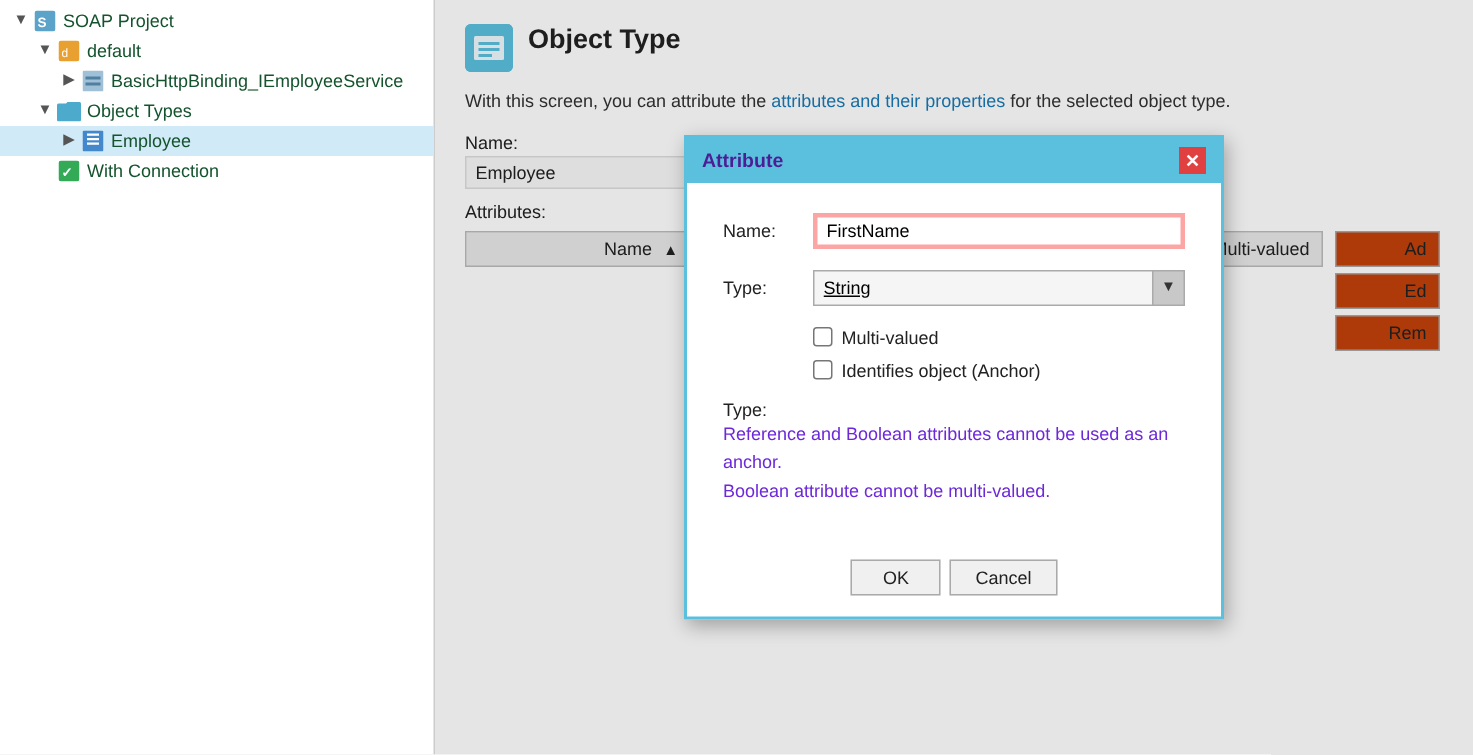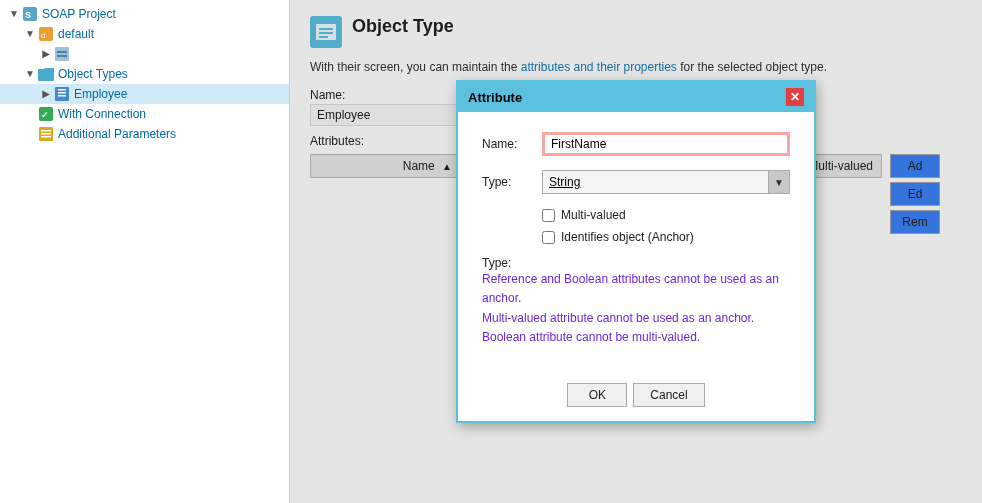--- a/index.html
+++ b/index.html
@@ -56,21 +56,21 @@
       height: 16px;
       margin-right: 4px;
       display: inline-flex;
       align-items: center;
       justify-content: center;
       flex-shrink: 0;
     }
 
     .tree-label {
       font-size: 12px;
-      color: #0369a1;
+      color: #14532d;
     }
 
     
     .main-content {
       flex: 1;
       padding: 16px 20px;
       background: #fff;
       position: relative;
       overflow: hidden;
     }
@@ -163,27 +163,27 @@
       gap: 8px;
     }
 
     .side-buttons {
       display: flex;
       flex-direction: column;
       gap: 4px;
     }
 
     .side-btn {
-      width: 50px;
+      width: 70px;
       padding: 4px 8px;
       font-size: 12px;
-      background: #3b82f6;
+      background: #c2410c;
       border: 1px solid #aaa;
       cursor: pointer;
-      text-align: center;
+      text-align: right;
       color: #222;
     }
 
     
     .modal-overlay {
       position: absolute;
       top: 0; left: 0; right: 0; bottom: 0;
       background: rgba(0,0,0,0.1);
       display: flex;
       align-items: center;
@@ -203,21 +203,21 @@
       background: #5bc0de;
       display: flex;
       align-items: center;
       justify-content: space-between;
       padding: 6px 10px;
     }
 
     .modal-title {
       font-size: 13px;
       font-weight: 600;
-      color: #000000;
+      color: #4c1d95;
     }
 
     .modal-close-btn {
       width: 18px;
       height: 18px;
       background: #e04040;
       border: none;
       cursor: pointer;
       display: flex;
       align-items: center;
@@ -374,20 +374,21 @@
 
   <div class="tree-item tree-indent-3">
     <span class="chevron">▶</span>
     <span class="icon-box">
       <svg width="14" height="14" viewBox="0 0 14 14">
           <rect width="14" height="14" rx="1" fill="#a0c0d8"></rect>
           <rect x="2" y="4" width="10" height="2" fill="#5080a0"></rect>
           <rect x="2" y="8" width="10" height="2" fill="#5080a0"></rect>
         </svg>
     </span>
+    <span class="tree-label">BasicHttpBinding_IEmployeeService</span>
   </div>
 
   <div class="tree-item tree-indent-2">
     <span class="chevron">▼</span>
     <span class="icon-box">
       <svg width="16" height="14" viewBox="0 0 16 14">
           <path d="M0 3 Q0 2 1 2 L6 2 L7 1 L15 1 Q16 1 16 2 L16 13 Q16 14 15 14 L1 14 Q0 14 0 13 Z" fill="#4caacc"></path>
         </svg>
     </span>
     <span class="tree-label">Object Types</span>
@@ -410,51 +411,39 @@
     <span class="chevron" style="visibility:hidden">▶</span>
     <span class="icon-box">
       <svg width="14" height="14" viewBox="0 0 14 14">
           <rect width="14" height="14" rx="2" fill="#33aa55"></rect>
           <text x="2" y="11" font-size="9" fill="white" font-weight="bold">✓</text>
         </svg>
     </span>
     <span class="tree-label">With Connection</span>
   </div>
 
-  <div class="tree-item tree-indent-2">
-    <span class="chevron" style="visibility:hidden">▶</span>
-    <span class="icon-box">
-      <svg width="14" height="14" viewBox="0 0 14 14">
-          <rect width="14" height="14" rx="1" fill="#dda820"></rect>
-          <rect x="2" y="3" width="10" height="1.5" fill="white"></rect>
-          <rect x="2" y="6" width="10" height="1.5" fill="white"></rect>
-          <rect x="2" y="9" width="10" height="1.5" fill="white"></rect>
-        </svg>
-    </span>
-    <span class="tree-label">Additional Parameters</span>
-  </div>
 </div>
 
 <div class="main-content">
 
   <div class="page-header">
     <div class="page-icon">
       <svg width="32" height="32" viewBox="0 0 32 32">
           <rect width="32" height="32" rx="4" fill="#5bc0de"></rect>
           <rect x="6" y="8" width="20" height="16" rx="1" fill="white" opacity="0.9"></rect>
           <rect x="9" y="12" width="14" height="2" fill="#5bc0de"></rect>
           <rect x="9" y="16" width="14" height="2" fill="#5bc0de"></rect>
           <rect x="9" y="20" width="9" height="2" fill="#5bc0de"></rect>
         </svg>
     </div>
     <span class="page-title">Object Type</span>
   </div>
 
   <div class="page-description">
-    <span>With their screen, you can maintain the </span><span class="highlight">attributes and their properties</span><span> for the selected object type.</span>
+    <span>With this screen, you can attribute the </span><span class="highlight">attributes and their properties</span><span> for the selected object type.</span>
   </div>
 
   <div class="field-row">
     <div class="field-label">Name:</div>
     <div class="field-value">Employee</div>
   </div>
 
   <div class="attributes-label">Attributes:</div>
 
   <div class="attr-table-wrap">
@@ -521,21 +510,20 @@
         </div>
 
         <div class="modal-check-row">
           <input type="checkbox" id="identifiesObject" style="">
           <label class="modal-check-label" for="identifiesObject">Identifies object (Anchor)</label>
         </div>
 
         <div class="modal-note">
           <div class="modal-note-title">Type:</div>
           <div class="modal-note-text">Reference and Boolean attributes cannot be used as an anchor.</div>
-          <div class="modal-note-text">Multi-valued attribute cannot be used as an anchor.</div>
           <div class="modal-note-text">Boolean attribute cannot be multi-valued.</div>
         </div>
       </div>
 
       <div class="modal-footer">
         <button class="modal-btn ok">OK</button>
         <button class="modal-btn">Cancel</button>
       </div>
     </div>
   </div>

